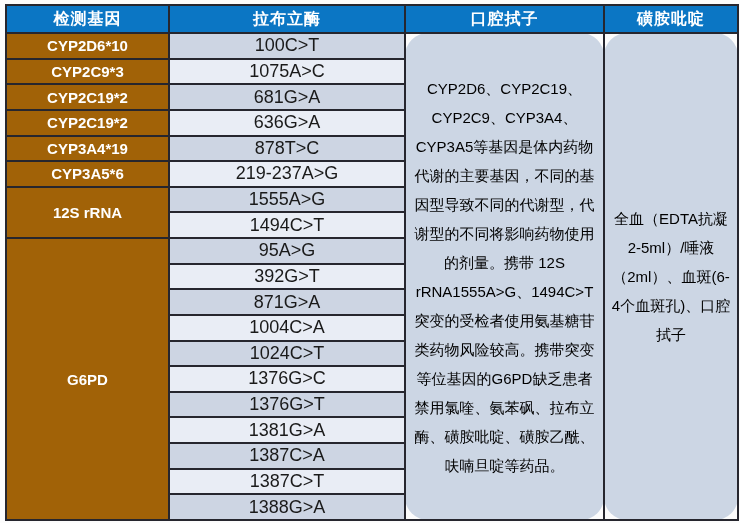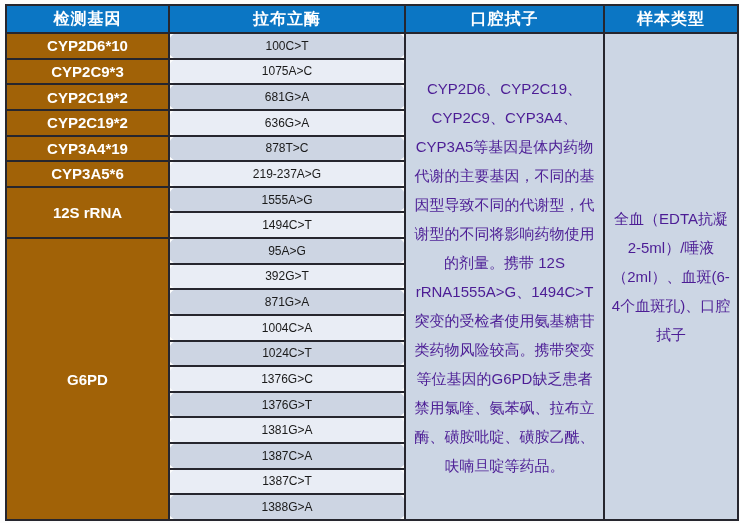--- a/index.html
+++ b/index.html
@@ -37,53 +37,53 @@
     height: 26px;
     letter-spacing: 1px;
   }
   td.gene {
     background: #a16207;
     color: #ffffff;
     font-weight: bold;
     font-size: 15px;
   }
   td.site {
-    font-size: 12px;
+    font-size: 18px;
     color: #1a1a1a;
-    border-radius: 9px;
   }
   tbody tr { height: 25px; }
   tbody tr:nth-child(odd) td.site { background: #cdd5e3; }
   tbody tr:nth-child(even) td.site { background: #e9edf5; }
   td.sig, td.sample {
     background: #ccd6e4;
-    color: #4c1d95;
+    color: #000000;
     font-size: 15px;
     line-height: 29px;
     padding: 0 6px;
     vertical-align: middle;
+    border-radius: 23px;
   }
 </style>
 </head>
 <body>
 
 <div class="wrap">
   <table class="gene-table">
     <colgroup>
       <col style="width:163px">
       <col style="width:236px">
       <col style="width:199px">
       <col style="width:134px">
     </colgroup>
     <thead>
       <tr>
         <th>检测基因</th>
         <th>拉布立酶</th>
         <th>口腔拭子</th>
-        <th>样本类型</th>
+        <th>磺胺吡啶</th>
       </tr>
     </thead>
     <tbody>
       <tr>
         <td class="gene">CYP2D6*10</td>
         <td class="site">100C&gt;T</td>
         <td class="sig" rowspan="19">CYP2D6、CYP2C19、CYP2C9、CYP3A4、CYP3A5等基因是体内药物代谢的主要基因，不同的基因型导致不同的代谢型，代谢型的不同将影响药物使用的剂量。携带 12S rRNA1555A&gt;G、1494C&gt;T突变的受检者使用氨基糖苷类药物风险较高。携带突变等位基因的G6PD缺乏患者禁用氯喹、氨苯砜、拉布立酶、磺胺吡啶、磺胺乙酰、呋喃旦啶等药品。</td>
         <td class="sample" rowspan="19">全血（EDTA抗凝2-5ml）/唾液（2ml）、血斑(6-4个血斑孔)、口腔拭子</td>
       </tr>
       <tr>

